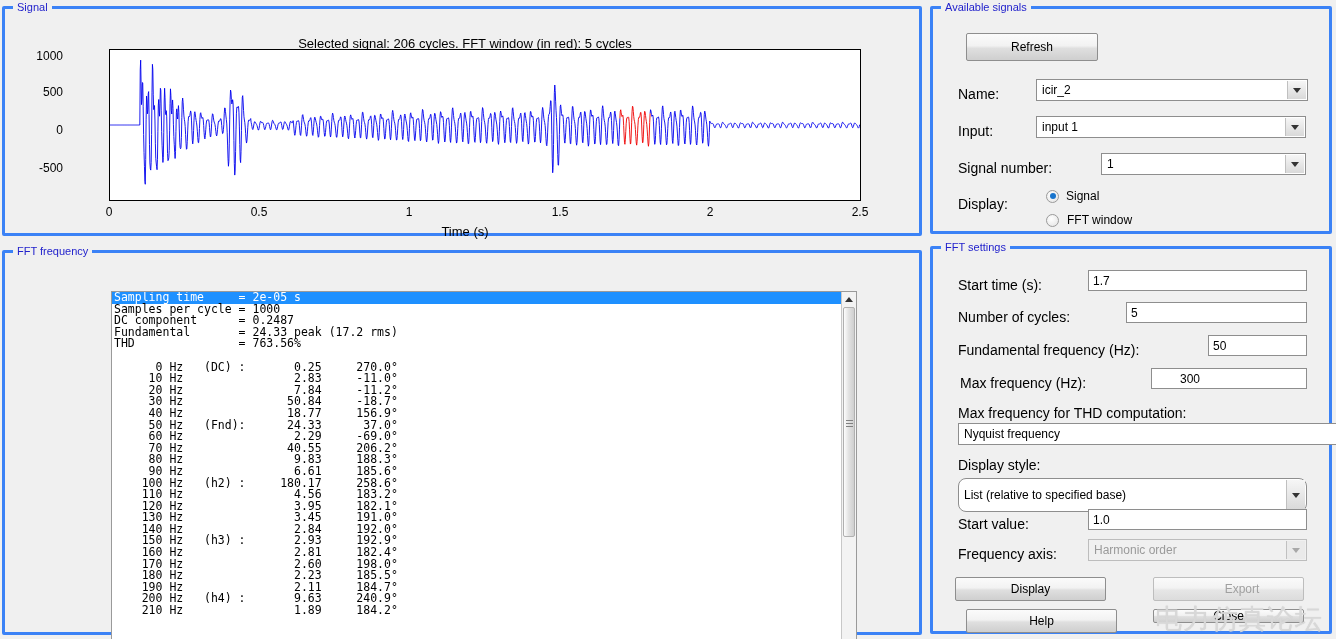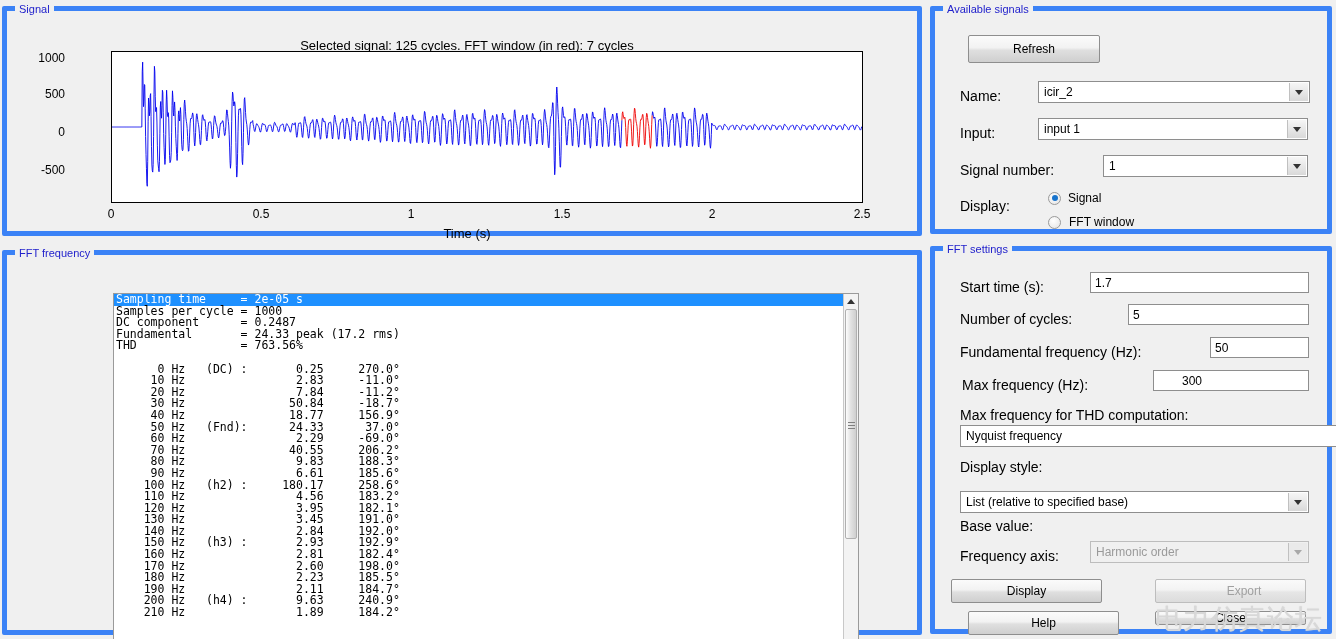--- a/index.html
+++ b/index.html
@@ -4,21 +4,21 @@
 <style>
   html,body{margin:0;padding:0;}
   body{
     width:1336px;height:639px;
     background:#f0f0f0;
     font-family:"Liberation Sans",sans-serif;
     font-size:12px;color:#000;
     overflow:hidden;position:relative;
   }
   .panel{position:absolute;box-sizing:border-box;}
-  .groove{border:5px solid #3b82f6;border-radius:2px;background:transparent;}
+  .groove{border:3px solid #3b82f6;border-radius:2px;background:transparent;}
   .panel-title{
     position:absolute;top:-8px;left:8px;background:#f0f0f0;
     padding:0 4px;color:#2222cc;font-size:11px;line-height:12px;white-space:nowrap;
   }
 
   
   #signal-panel{left:2px;top:6px;width:920px;height:230px;}
   #signal-plot{position:absolute;left:0;top:0;width:920px;height:230px;}
   .plot-title{position:absolute;width:100%;text-align:center;top:27px;font-size:13px;color:#000;}
   .axes-box{position:absolute;left:104px;top:40px;width:752px;height:152px;border:1px solid #000;background:#fff;box-sizing:border-box;overflow:hidden;}
@@ -110,21 +110,21 @@
     text-shadow:0 0 1px #cfcfcf;
   }
 </style>
 </head>
 <body>
 
 <div class="panel groove" id="signal-panel">
   <span class="panel-title">Signal</span>
 
   <div id="signal-plot">
-    <div class="plot-title">Selected signal: 125 cycles. FFT window (in red): 7 cycles</div>
+    <div class="plot-title">Selected signal: 206 cycles. FFT window (in red): 5 cycles</div>
 
     <div class="ytick" style="top:40px;">1000</div>
     <div class="ytick" style="top:76px;">500</div>
     <div class="ytick" style="top:114px;">0</div>
     <div class="ytick" style="top:152px;">-500</div>
 
     <div class="axes-box">
       <svg width="750" height="150" viewBox="0 0 750 150" preserveAspectRatio="none">
 
         <g id="wave">
@@ -232,36 +232,39 @@
 
   <div class="lbl" style="left:25px;top:156px;">Max frequency for THD computation:</div>
   <div class="combo" style="left:25px;top:174px;width:399px;height:22px;">
     <span>Nyquist frequency</span>
     <span class="arrow-btn">
         <span class="tri tri-down"></span>
       </span>
   </div>
 
   <div class="lbl" style="left:25px;top:208px;">Display style:</div>
-  <div class="combo" style="left:25px;top:240px;width:349px;height:22px;">
+  <div class="combo" style="left:25px;top:229px;width:349px;height:34px;border-radius:8px;">
     <span>List (relative to specified base)</span>
     <span class="arrow-btn">
         <span class="tri tri-down"></span>
       </span>
   </div>
 
-  <div class="lbl" style="left:25px;top:267px;">Base value:</div>
+  <div class="lbl" style="left:25px;top:267px;">Start value:</div>
+  <div class="field" style="left:155px;top:260px;width:219px;height:21px;">
+    <span>1.0</span>
+  </div>
 
   <div class="lbl" style="left:25px;top:297px;">Frequency axis:</div>
   <div class="combo disabled" style="left:155px;top:290px;width:219px;height:22px;">
     <span>Harmonic order</span>
     <span class="arrow-btn">
         <span class="tri tri-down"></span>
       </span>
   </div>
 
-  <div class="btn" style="left:16px;top:328px;width:151px;height:24px;">Display</div>
+  <div class="btn" style="left:22px;top:328px;width:151px;height:24px;">Display</div>
   <div class="btn disabled" style="left:220px;top:328px;width:151px;height:24px;padding-left:27px;">Export</div>
   <div class="btn" style="left:33px;top:360px;width:151px;height:24px;">Help</div>
   <div class="btn" style="left:220px;top:360px;width:151px;height:14px;">Close</div>
 </div>
 
 <div id="watermark">电力仿真论坛</div>
 
 </body></html>

